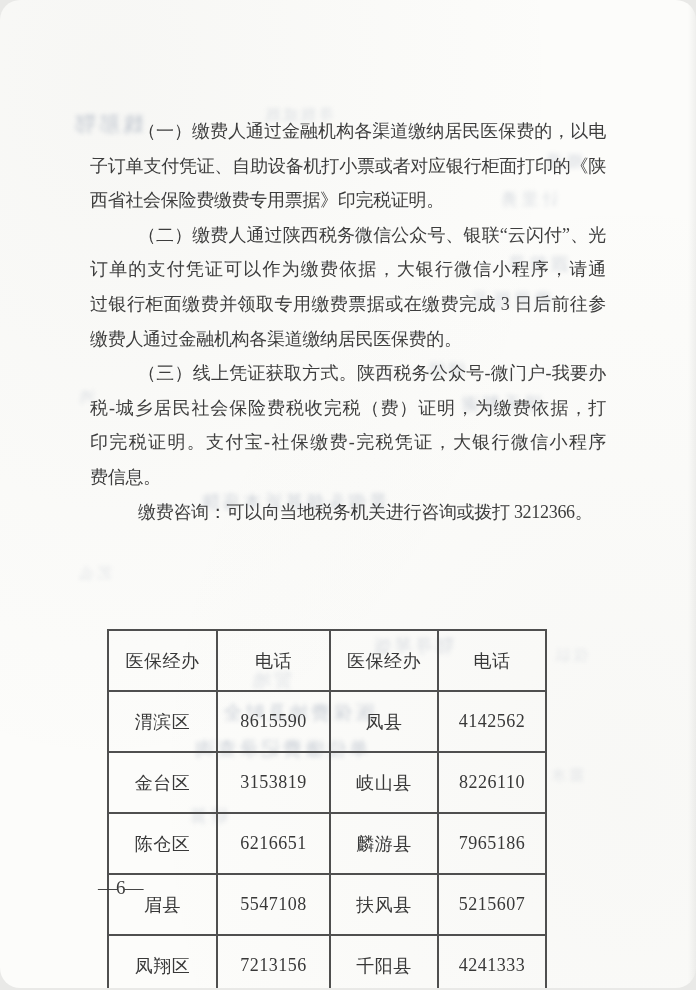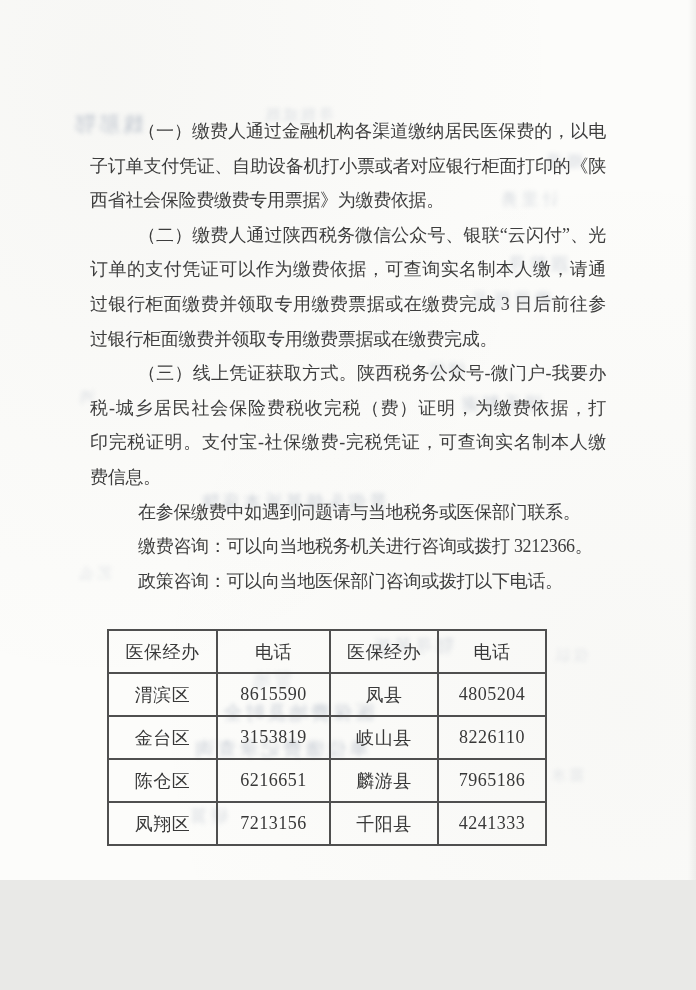--- a/index.html
+++ b/index.html
@@ -1,25 +1,26 @@
 <!DOCTYPE html>
 <html><head>
 <meta charset="utf-8">
 <style>
   html,body{margin:0;padding:0;background:#e9e9e7;}
   .page{
     position:relative;
-    width:696px;height:880px;
+    width:696px;height:988px;
     margin:0 auto;
     overflow:hidden;
     background:
       radial-gradient(ellipse at 15% 8%, rgba(120,120,110,0.04), transparent 55%),
       radial-gradient(ellipse at 90% 80%, rgba(120,120,110,0.03), transparent 55%),
       #fcfcfa;
     font-family:"Liberation Serif","DejaVu Serif",serif;
+    border-radius:20px;
   }
   .edge-shade{
     position:absolute;right:0;top:0;width:8px;height:100%;
     background:linear-gradient(90deg, rgba(0,0,0,0), rgba(0,0,0,0.05));
   }
   
   .text-block{
     position:absolute;left:90px;top:114px;width:516px;
     color:#3d3d3d;
   }
@@ -35,21 +36,21 @@
   .line.ind{padding-left:48px;}
   
   .contact-table{
     position:absolute;left:107px;top:629px;
     border-collapse:collapse;table-layout:fixed;
     width:438px;
     color:#383838;
   }
   .contact-table th,.contact-table td{
     border:2px solid #4f4f4f;
-    height:35px;padding:3px;
+    height:35px;padding:12px;
     text-align:center;vertical-align:middle;
     font-weight:normal;font-size:18px;letter-spacing:0.5px;
   }
   
   .page-number{
     position:absolute;left:98px;top:877px;
     font-size:19px;color:#3c3c3c;letter-spacing:-1px;
   }
   
   .bleed{
@@ -85,32 +86,30 @@
       <span class="bleed" style="left: 220px; top: 700px; font-size: 19px; opacity: 0.46;">医保费地及时全</span>
       <span class="bleed" style="left: 192px; top: 736px; font-size: 19px; opacity: 0.46;">单位缴费记录查询</span>
       <span class="bleed" style="left: 186px; top: 804px; font-size: 18px; opacity: 0.3;">研算</span>
       <span class="bleed" style="left: 552px; top: 646px; font-size: 15px; opacity: 0.22;">仅以</span>
       <span class="bleed" style="left: 548px; top: 766px; font-size: 15px; opacity: 0.24;">苗水</span>
     </div>
 
   <div class="text-block" id="text-block">
       <div class="line j ind">（一）缴费人通过金融机构各渠道缴纳居民医保费的，以电</div>
       <div class="line j">子订单支付凭证、自助设备机打小票或者对应银行柜面打印的《陕</div>
-      <div class="line">西省社会保险费缴费专用票据》为缴费依据。</div>
+      <div class="line">西省社会保险费缴费专用票据》印完税证明。</div>
       <div class="line j ind">（二）缴费人通过陕西税务微信公众号、银联“云闪付”、光</div>
-      <div class="line j">订单的支付凭证可以作为缴费依据，可查询实名制本人缴，请通</div>
+      <div class="line j">订单的支付凭证可以作为缴费依据，大银行微信小程序，请通</div>
       <div class="line j">过银行柜面缴费并领取专用缴费票据或在缴费完成 3 日后前往参</div>
-      <div class="line">过银行柜面缴费并领取专用缴费票据或在缴费完成。</div>
+      <div class="line">缴费人通过金融机构各渠道缴纳居民医保费的。</div>
       <div class="line j ind">（三）线上凭证获取方式。陕西税务公众号-微门户-我要办</div>
       <div class="line j">税-城乡居民社会保险费税收完税（费）证明，为缴费依据，打</div>
-      <div class="line j">印完税证明。支付宝-社保缴费-完税凭证，可查询实名制本人缴</div>
+      <div class="line j">印完税证明。支付宝-社保缴费-完税凭证，大银行微信小程序</div>
       <div class="line">费信息。</div>
-      <div class="line ind">在参保缴费中如遇到问题请与当地税务或医保部门联系。</div>
       <div class="line ind">缴费咨询：可以向当地税务机关进行咨询或拨打 3212366。</div>
-      <div class="line ind">政策咨询：可以向当地医保部门咨询或拨打以下电话。</div>
     </div>
 
   <table class="contact-table">
     <colgroup id="table-cols">
         <col style="width: 109px;">
         <col style="width: 113px;">
         <col style="width: 108px;">
         <col style="width: 108px;">
       </colgroup>
     <thead>
@@ -119,33 +118,39 @@
           <th>电话</th>
           <th>医保经办</th>
           <th>电话</th>
         </tr>
     </thead>
     <tbody id="table-body">
         <tr>
           <td>渭滨区</td>
           <td>8615590</td>
           <td>凤县</td>
-          <td>4805204</td>
+          <td>4142562</td>
         </tr>
         <tr>
           <td>金台区</td>
           <td>3153819</td>
           <td>岐山县</td>
           <td>8226110</td>
         </tr>
         <tr>
           <td>陈仓区</td>
           <td>6216651</td>
           <td>麟游县</td>
           <td>7965186</td>
+        </tr>
+        <tr>
+          <td>眉县</td>
+          <td>5547108</td>
+          <td>扶风县</td>
+          <td>5215607</td>
         </tr>
         <tr>
           <td>凤翔区</td>
           <td>7213156</td>
           <td>千阳县</td>
           <td>4241333</td>
         </tr>
       </tbody>
   </table>
 

